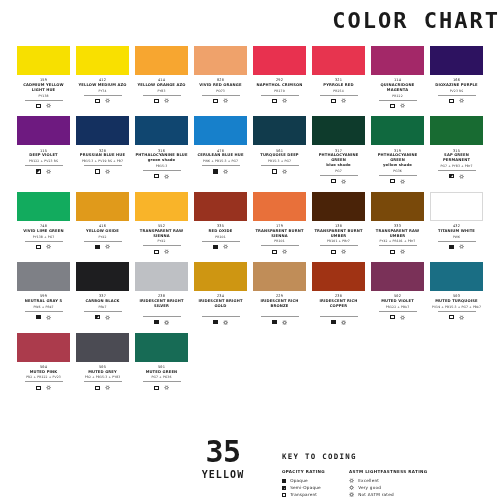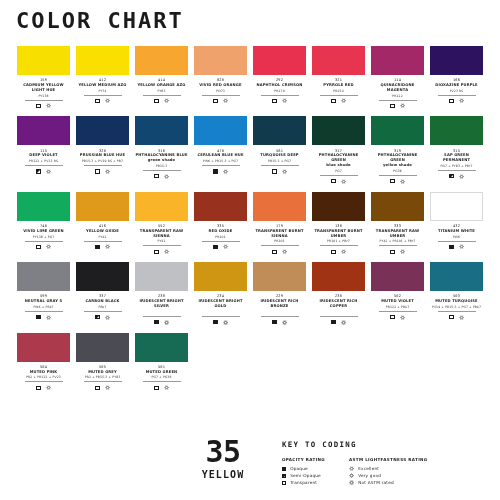--- a/index.html
+++ b/index.html
@@ -13,20 +13,21 @@
 
   
   .title {
     font-family: "DejaVu Sans Mono", monospace;
     font-weight: 700;
     font-size: 22px;
     letter-spacing: 2.0px;
     color: #1b1b1b;
     padding: 10px 0 0 16px;
     line-height: 1;
+    text-align: right;
   }
 
   
   .grid {
     margin: 14px 0 0 0;
     padding: 0 14px;
     display: flex;
     flex-direction: column;
     gap: 7px;
   }
@@ -158,21 +159,21 @@
   }
   .count-label {
     font-family: "DejaVu Sans Mono", monospace;
     font-weight: 700;
     font-size: 10px;
     letter-spacing: 1.1px;
     color: #1b1b1b;
     margin-top: 2px;
   }
 
-  .key-block { margin-left: 22px; margin-top: 4px; }
+  .key-block { margin-left: 22px; margin-top: 16px; }
   .key-title {
     font-family: "DejaVu Sans Mono", monospace;
     font-weight: 700;
     font-size: 7.4px;
     letter-spacing: 1.3px;
     color: #1b1b1b;
   }
   .key-cols { display: flex; gap: 24px; margin-top: 8px; }
   .key-col { display: flex; flex-direction: column; }
   .key-head {

